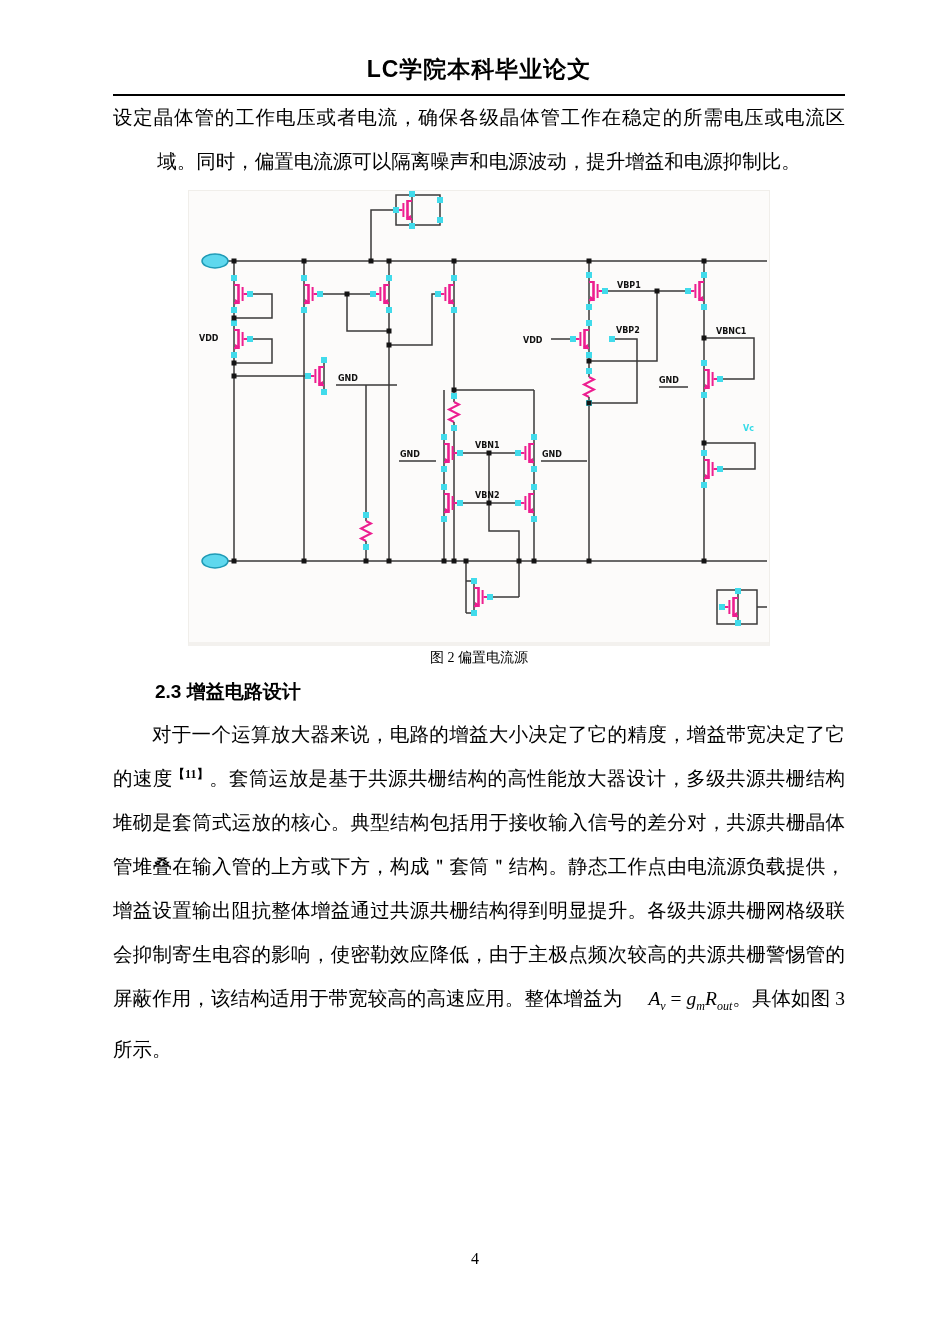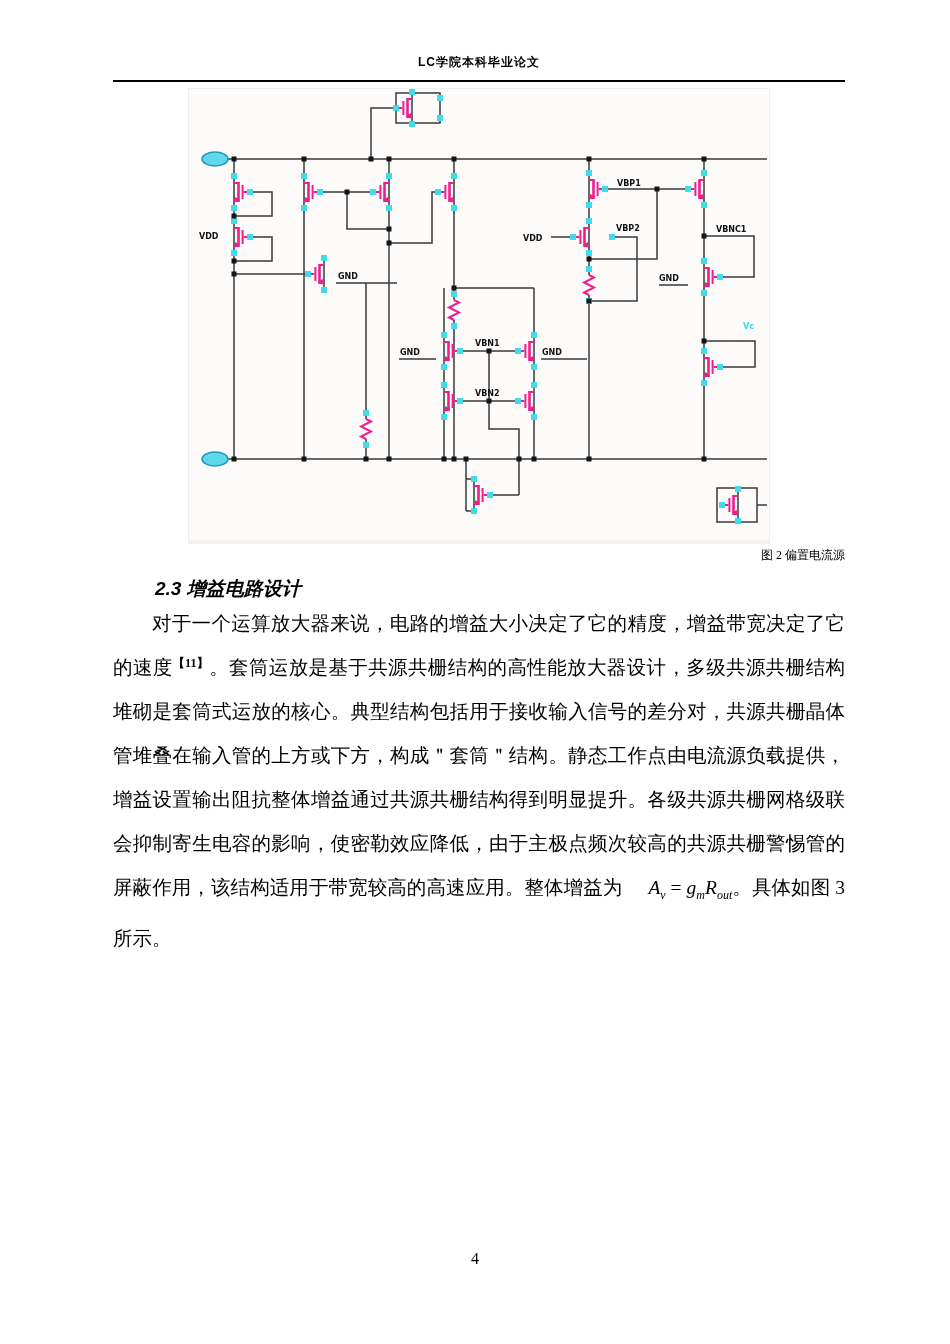--- a/index.html
+++ b/index.html
@@ -1,31 +1,31 @@
 <!DOCTYPE html>
 <html><head>
 <meta charset="utf-8">
 <style>
   html,body{margin:0;padding:0;}
   body{width:950px;height:1344px;background:#ffffff;position:relative;
        font-family:"Liberation Serif","DejaVu Serif",serif;color:#000;}
   .content{padding:54px 105px 0 113px;}
   .doc-title{text-align:center;font-family:"Liberation Sans","DejaVu Sans",sans-serif;
-             font-weight:bold;font-size:12px;letter-spacing:1px;}
+             font-weight:bold;font-size:23px;letter-spacing:1px;}
   .title-rule{border-bottom:2.5px solid #000;margin-top:9px;}
   p.body-par{font-size:19.5px;line-height:44px;text-align:justify;margin:0;}
   .par-1{margin-top:16px;text-align-last:center;}
   .par-2{margin-top:6px;text-indent:2em;line-height:43px;}
   .par-3{margin-top:6px;text-indent:2em;line-height:43px;}
   sup.cite{font-size:12px;vertical-align:super;line-height:0;font-weight:bold;}
   .figure-wrap{width:580px;margin:6px auto 0 auto;background:#fcfbfa;
                border:1px solid #f0eeea;border-bottom:4px solid #f3f1ee;}
-  .figure-caption{text-align:right;font-size:12px;margin-top:3px;}
+  .figure-caption{text-align:center;font-size:14px;margin-top:3px;}
   .section-heading{font-family:"Liberation Sans","DejaVu Sans",sans-serif;
-                   font-weight:bold;font-size:19px;margin:12px 0 0 42px;font-style:italic;}
+                   font-weight:bold;font-size:19px;margin:12px 0 8px 42px;}
   .formula{font-family:"Liberation Serif",serif;margin-left:26px;white-space:nowrap;}
   .formula i{font-style:italic;}
   .formula sub{font-size:12px;font-style:italic;}
   .page-number{position:absolute;bottom:76px;left:0;width:100%;
                text-align:center;font-size:16px;}
   
   .w{stroke:#3a3a3a;stroke-width:1.5;fill:none;}
   .pk{stroke:#ed1e90;stroke-width:2;fill:none;}
   .pkf{fill:#ed1e90;}
   .cy{fill:#41dbeb;}
@@ -35,20 +35,21 @@
   .lblc{font-family:"DejaVu Sans","Liberation Sans",sans-serif;font-size:8px;font-weight:bold;fill:#35dbe8;}
 </style>
 </head>
 <body>
 
 <div class="content">
 
   <div class="doc-title">LC学院本科毕业论文</div>
   <div class="title-rule"></div>
 
+  <p class="body-par par-1">设定晶体管的工作电压或者电流，确保各级晶体管工作在稳定的所需电压或电流区域。同时，偏置电流源可以隔离噪声和电源波动，提升增益和电源抑制比。</p>
 
   <div class="figure-wrap">
     <svg width="580" height="447" viewBox="0 0 580 447">
       <defs>
         <g id="mosR">
           <line x1="0" y1="-16" x2="0" y2="16" class="w"></line>
           <path d="M0,-9 H4 M0,9 H4" class="pk"></path>
           <rect x="3.2" y="-10" width="2.6" height="20" class="pkf"></rect>
           <rect x="7.6" y="-7" width="2" height="14" class="pkf"></rect>
           <path d="M9.6,0 H16" class="pk"></path>

